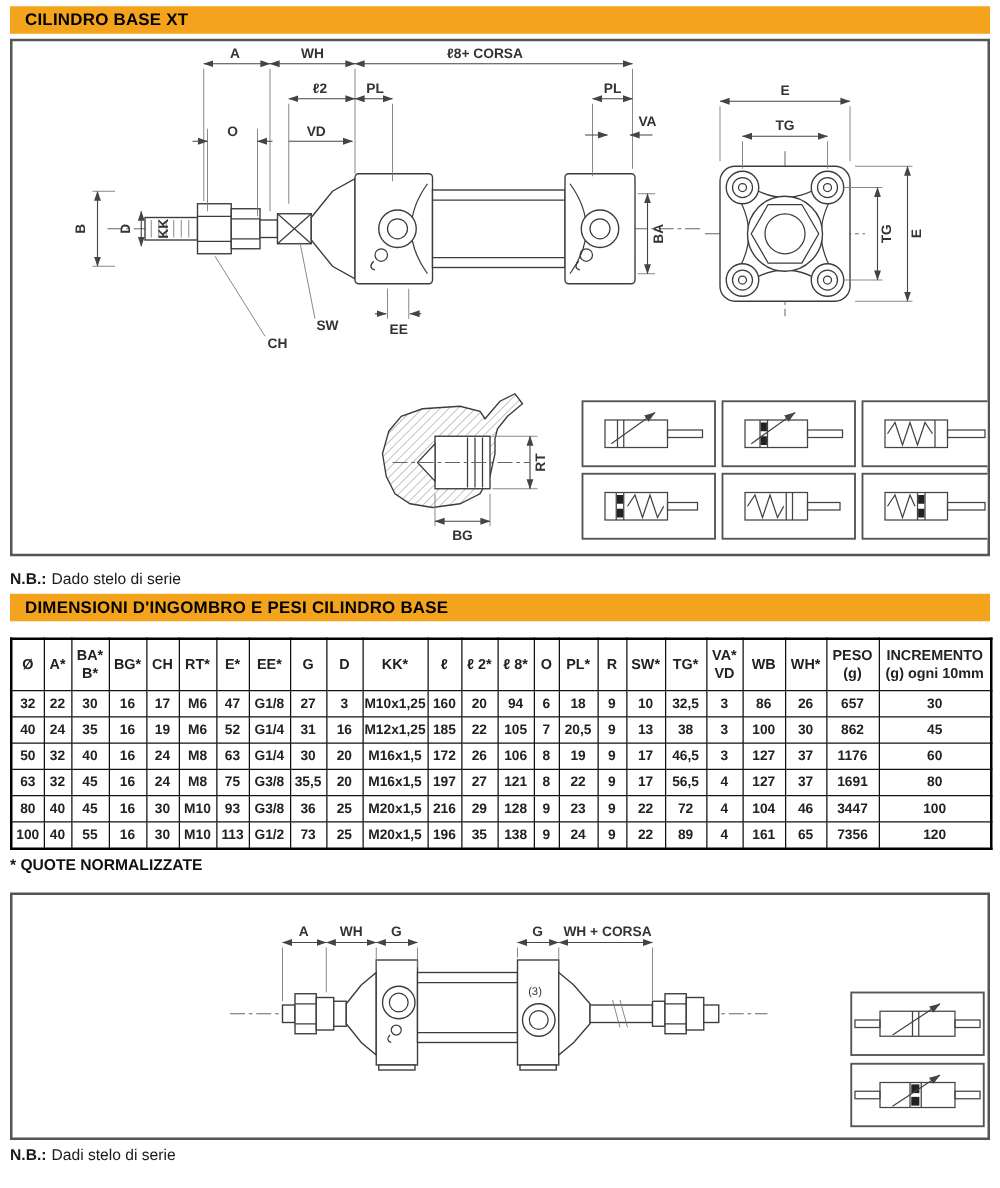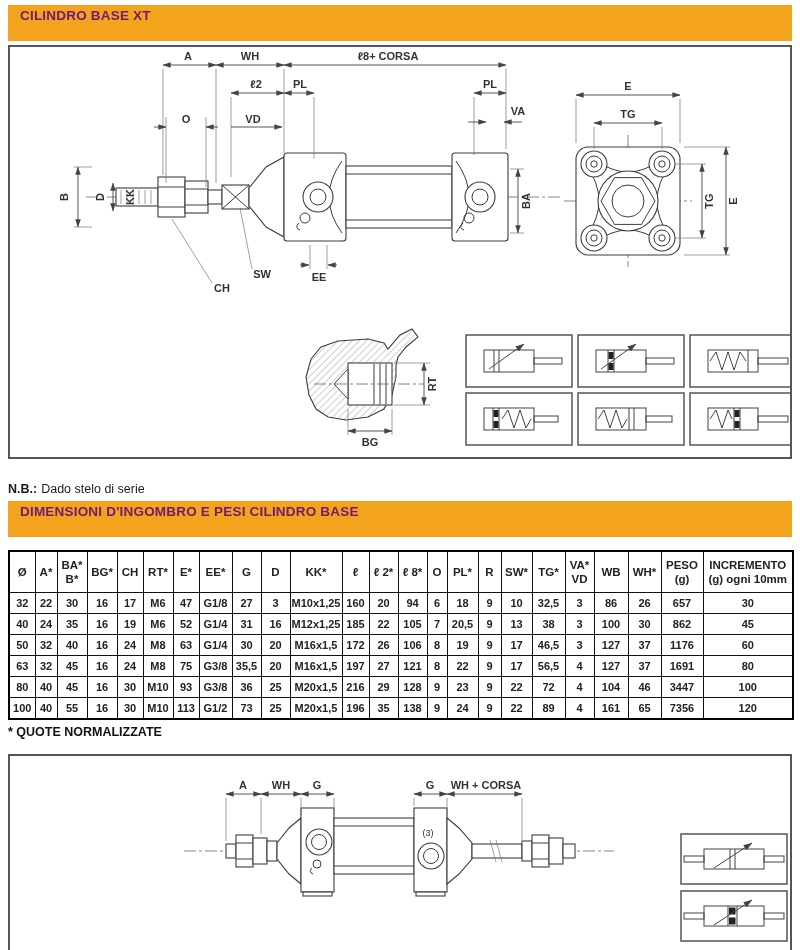--- a/index.html
+++ b/index.html
@@ -2,28 +2,28 @@
 <html><head>
 <meta charset="utf-8">
 <style>
   html,body{margin:0;padding:0;}
   body{
     width:800px;height:950px;overflow:hidden;background:#ffffff;
     font-family:"Liberation Sans",sans-serif;color:#222;
   }
   .content{padding:0 8px;}
   .bar{
-    margin-top:5px;height:36px;line-height:21px;background:#F4A41C;
-    color:#701a75;font-size:13.5px;font-weight:bold;padding-left:12px;
+    margin-top:5px;height:22px;line-height:21px;background:#F4A41C;
+    color:#000000;font-size:13.5px;font-weight:bold;padding-left:12px;
     letter-spacing:.2px;
   }
   .draw-box{border:2px solid #555;background:#fff;}
   #box1{margin-top:4px;height:410px;}
   #box2{margin-top:15px;height:194px;}
-  .nb{margin-top:23px;font-size:12.5px;color:#1a1a1a;}
+  .nb{margin-top:11px;font-size:12.5px;color:#1a1a1a;}
   .nb b{margin-right:4px;}
   #dim-table{margin-top:13px;border-collapse:collapse;table-layout:fixed;width:784px;}
   #dim-table th,#dim-table td{
     border:1.5px solid #111;text-align:center;vertical-align:middle;
     font-size:11px;font-weight:bold;padding:0 1px;overflow:hidden;
   }
   #dim-table th{height:40px;white-space:pre-line;line-height:1.25;font-size:11.5px;}
   #dim-table td{height:20px;white-space:nowrap;}
   #dim-table{border:2px solid #000;}
   .tnote{margin-top:5px;font-size:12.5px;font-weight:bold;color:#111;}

